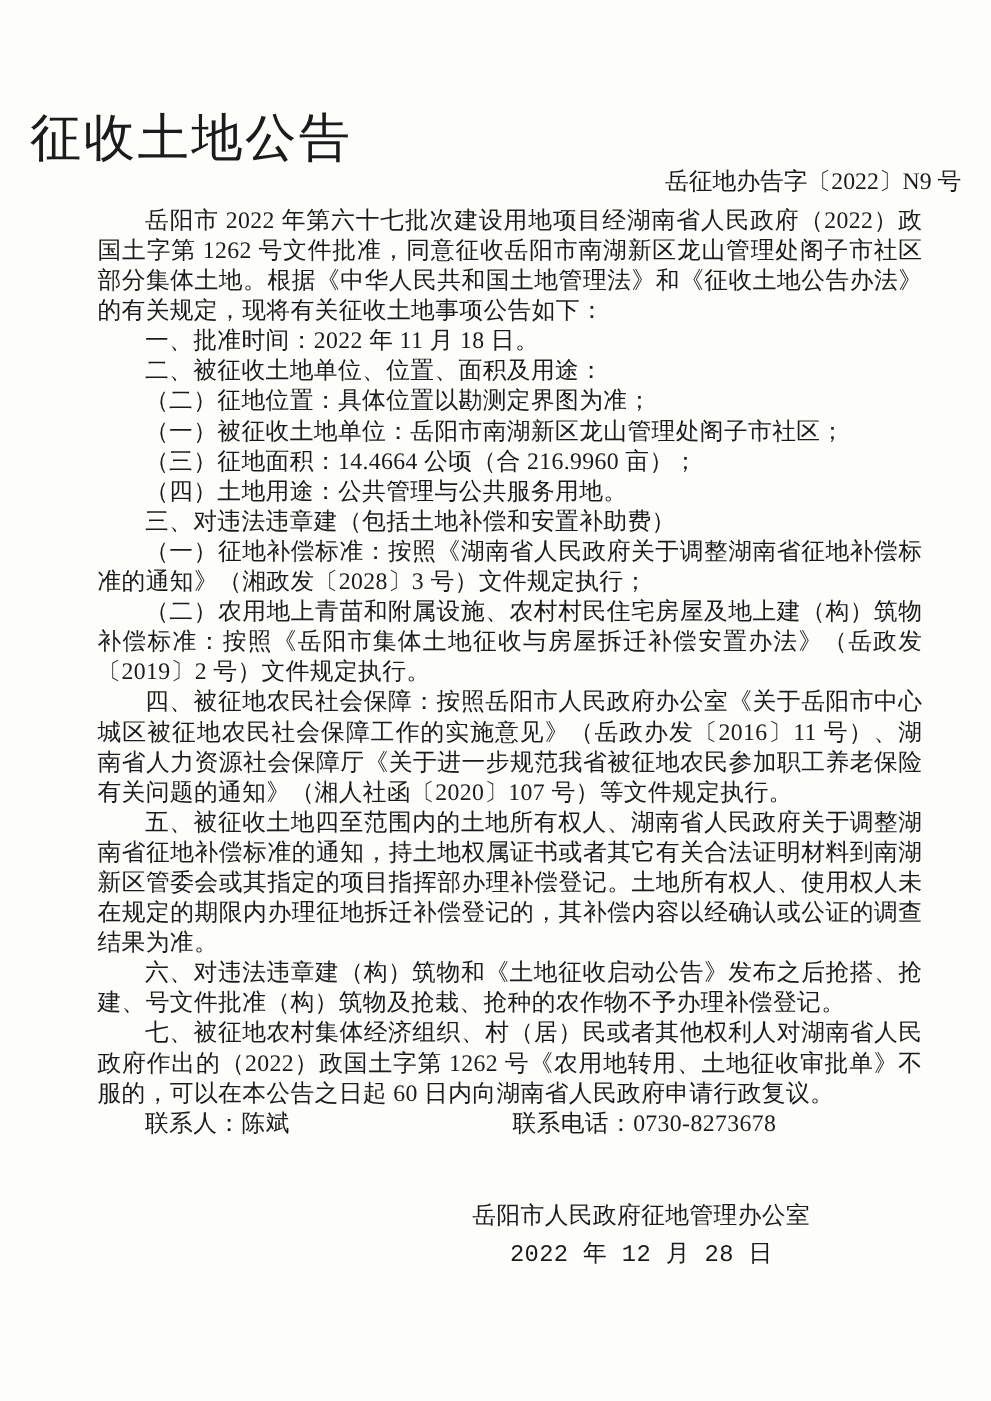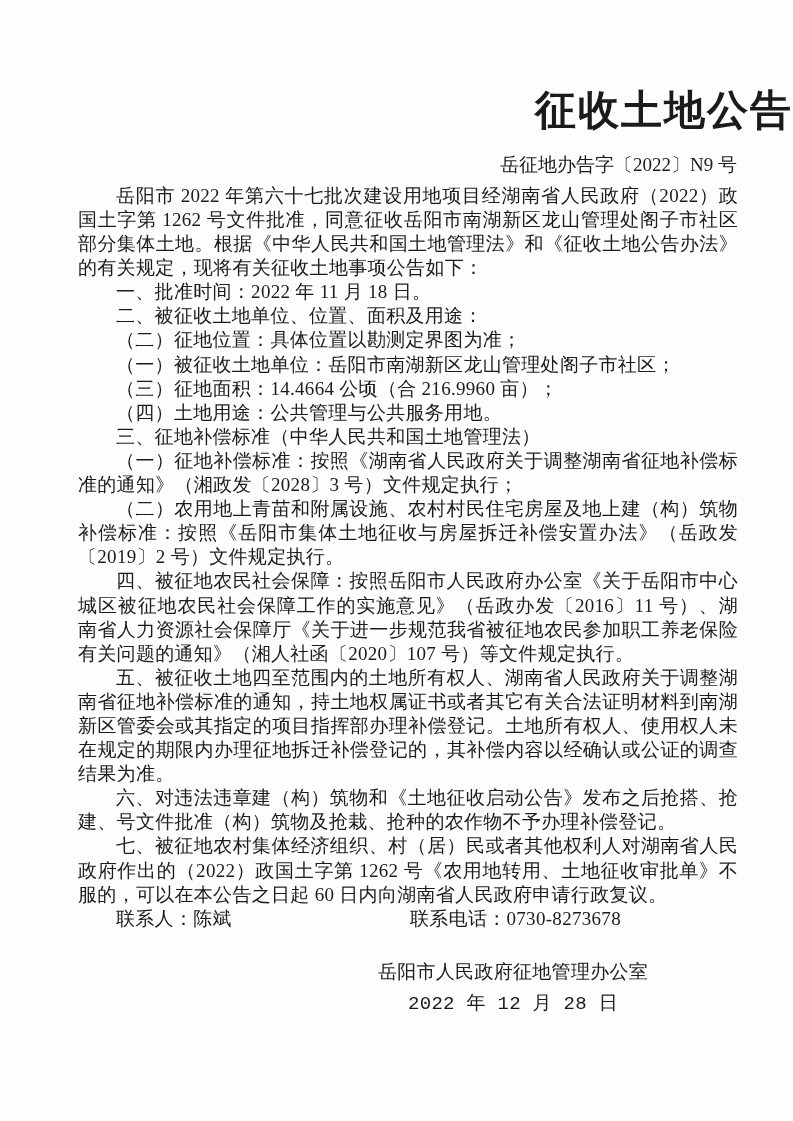--- a/index.html
+++ b/index.html
@@ -14,29 +14,30 @@
     margin: 0 auto;
     background: #fdfdfc;
     color: #1b1b1b;
     font-family: "Liberation Serif", "DejaVu Serif", serif;
     overflow: hidden;
     box-sizing: border-box;
   }
   .title {
     margin: 0;
     padding-top: 88px;
-    text-align: right;
+    text-align: left;
     font-size: 41px;
     line-height: 1.12;
-    font-weight: 700;
+    font-weight: 400;
     letter-spacing: 2px;
+    padding-left: 24px;
   }
   .docno {
-    margin-top: 19px;
-    padding-right: 56px;
+    margin-top: 0;
+    padding-right: 24px;
     text-align: right;
     font-size: 19px;
     line-height: 24px;
   }
   .content {
     margin: 7px 55px 0 78px;
     font-size: 19px;
     line-height: 24.1px;
     text-align: justify;
     text-justify: inter-ideograph;
@@ -82,21 +83,21 @@
   <div class="docno">岳征地办告字〔2022〕N9 号</div>
 
   <div class="content">
     <p>岳阳市 2022 年第六十七批次建设用地项目经湖南省人民政府（2022）政国土字第 1262 号文件批准，同意征收岳阳市南湖新区龙山管理处阁子市社区部分集体土地。根据《中华人民共和国土地管理法》和《征收土地公告办法》的有关规定，现将有关征收土地事项公告如下：</p>
     <p>一、批准时间：2022 年 11 月 18 日。</p>
     <p>二、被征收土地单位、位置、面积及用途：</p>
     <p>（二）征地位置：具体位置以勘测定界图为准；</p>
     <p>（一）被征收土地单位：岳阳市南湖新区龙山管理处阁子市社区；</p>
     <p>（三）征地面积：14.4664 公顷（合 216.9960 亩）；</p>
     <p>（四）土地用途：公共管理与公共服务用地。</p>
-    <p>三、征地补偿标准（中华人民共和国土地管理法）</p>
+    <p>三、对违法违章建（包括土地补偿和安置补助费）</p>
     <p>（一）征地补偿标准：按照《湖南省人民政府关于调整湖南省征地补偿标准的通知》（湘政发〔2028〕3 号）文件规定执行；</p>
     <p>（二）农用地上青苗和附属设施、农村村民住宅房屋及地上建（构）筑物补偿标准：按照《岳阳市集体土地征收与房屋拆迁补偿安置办法》（岳政发〔2019〕2 号）文件规定执行。</p>
     <p>四、被征地农民社会保障：按照岳阳市人民政府办公室《关于岳阳市中心城区被征地农民社会保障工作的实施意见》（岳政办发〔2016〕11 号）、湖南省人力资源社会保障厅《关于进一步规范我省被征地农民参加职工养老保险有关问题的通知》（湘人社函〔2020〕107 号）等文件规定执行。</p>
     <p>五、被征收土地四至范围内的土地所有权人、湖南省人民政府关于调整湖南省征地补偿标准的通知，持土地权属证书或者其它有关合法证明材料到南湖新区管委会或其指定的项目指挥部办理补偿登记。土地所有权人、使用权人未在规定的期限内办理征地拆迁补偿登记的，其补偿内容以经确认或公证的调查结果为准。</p>
     <p>六、对违法违章建（构）筑物和《土地征收启动公告》发布之后抢搭、抢建、号文件批准（构）筑物及抢栽、抢种的农作物不予办理补偿登记。</p>
     <p>七、被征地农村集体经济组织、村（居）民或者其他权利人对湖南省人民政府作出的（2022）政国土字第 1262 号《农用地转用、土地征收审批单》不服的，可以在本公告之日起 60 日内向湖南省人民政府申请行政复议。</p>
 
     <div class="contact">
       <span class="person"><span>联系人：</span><span>陈斌</span></span>
       <span class="phone"><span>联系电话：</span><span>0730-8273678</span></span>

